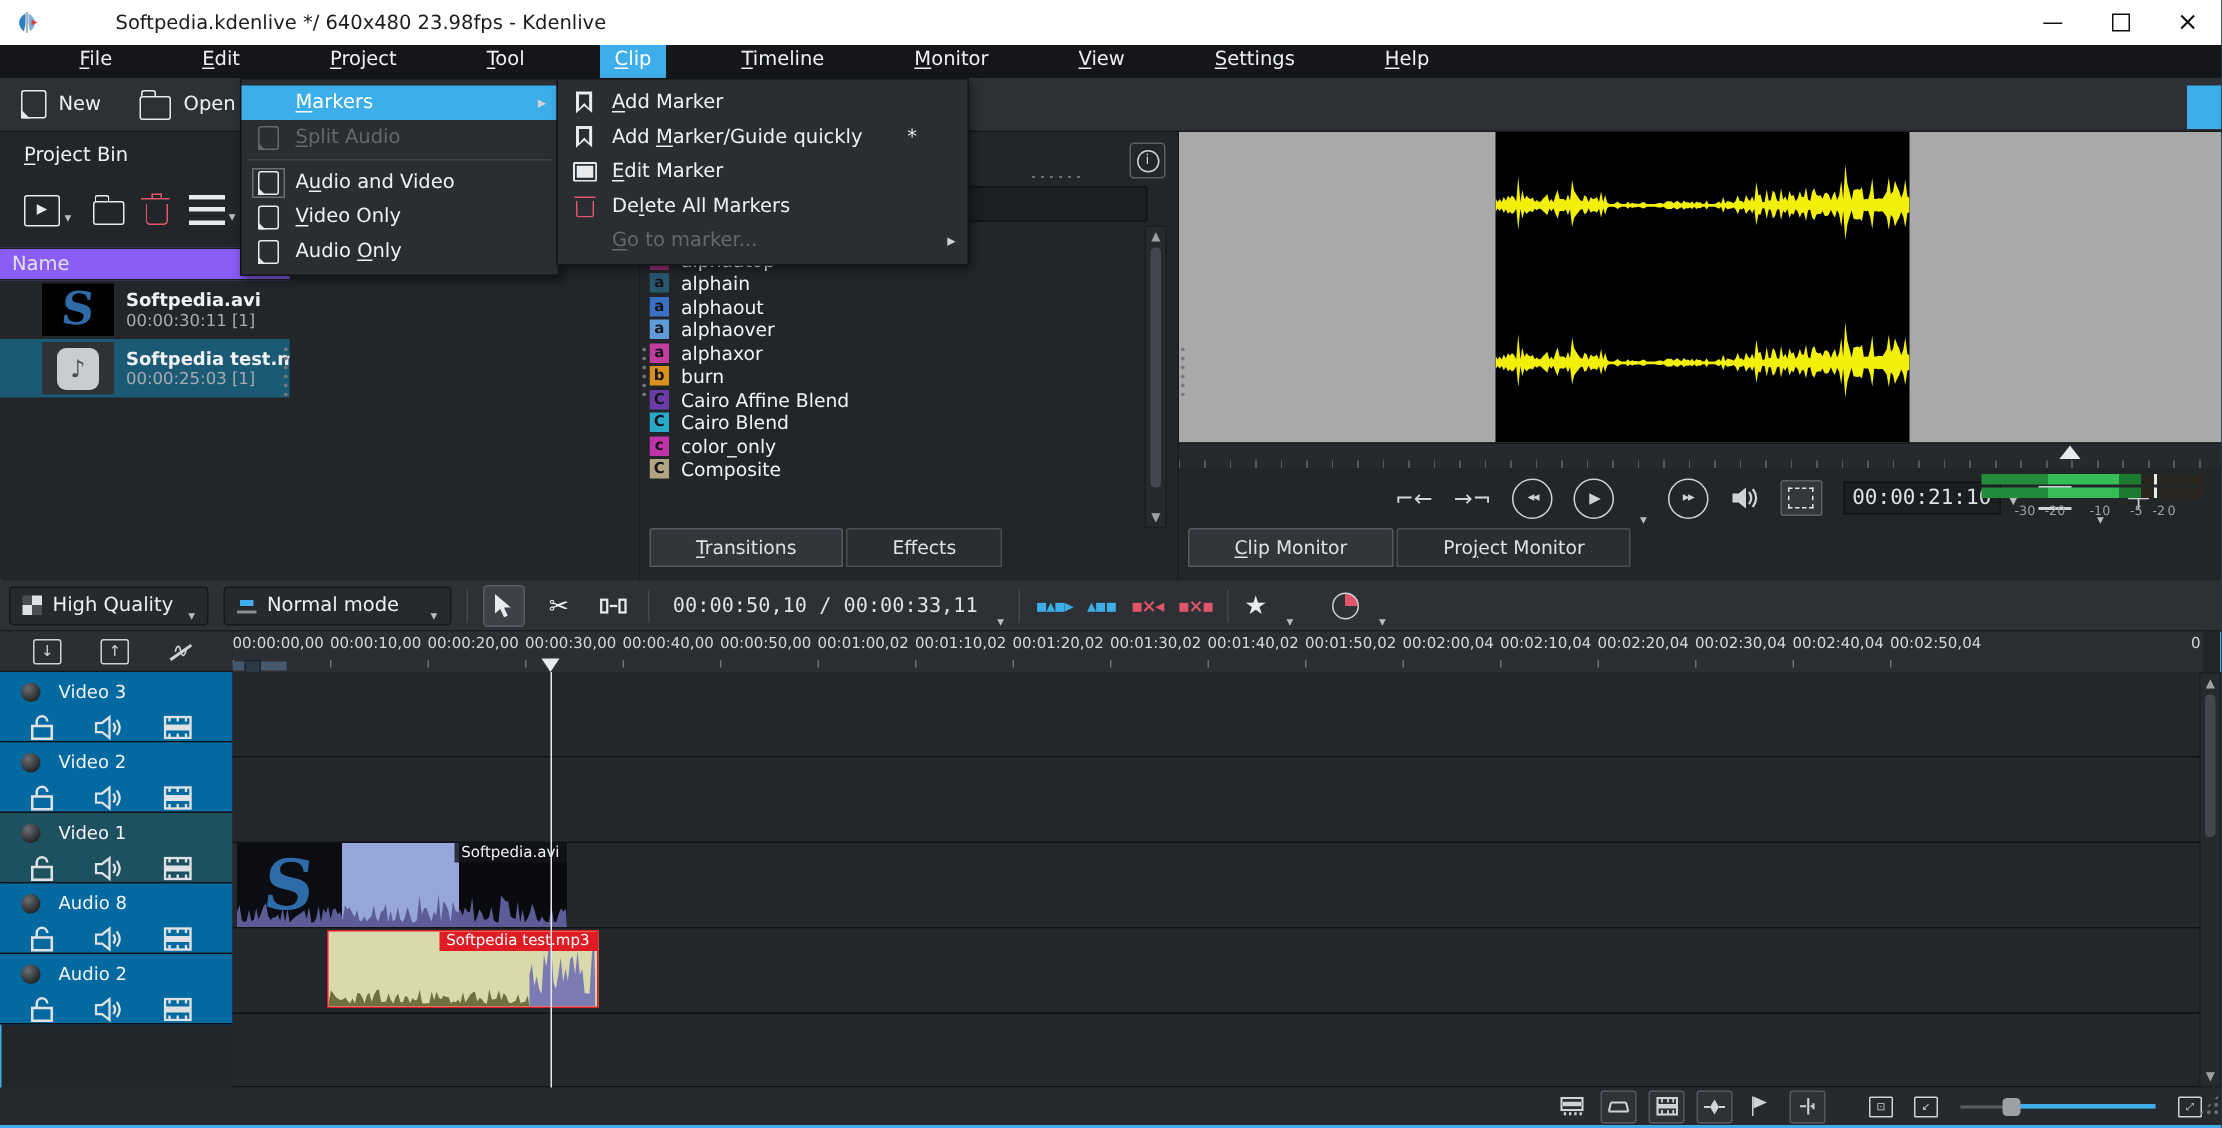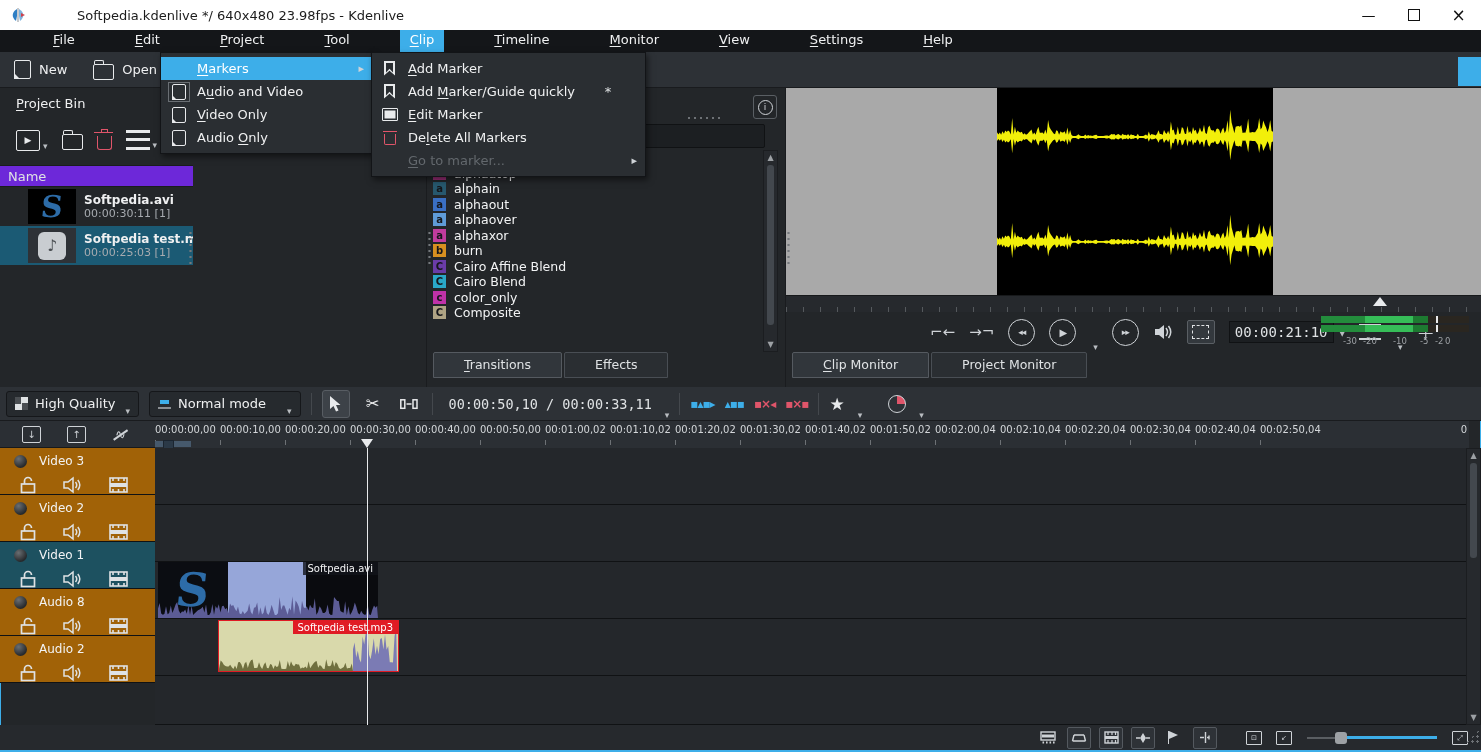--- a/index.html
+++ b/index.html
@@ -46,21 +46,21 @@
   #bin-title{padding:8px 0 0 16px;font-size:13px;}
   #bin-toolbar{display:flex;align-items:center;gap:14px;padding:12px 0 0 16px;height:34px;}
   .bin-tbtn{display:flex;align-items:center;color:#e8eaec;}
   .caret{font-size:9px;color:#b9bdc1;margin-left:3px;align-self:flex-end;}
   .clip-box-i{width:22px;height:19px;border:1.6px solid #e8eaec;border-radius:2px;display:flex;align-items:center;justify-content:center;font-size:9px;color:#e8eaec;}
   .trash-i{width:13px;height:13px;border:1.6px solid #e0556a;border-top:none;border-radius:0 0 3px 3px;position:relative;margin-top:5px;}
   .trash-i:before{content:"";position:absolute;top:-4px;left:-3.6px;width:19px;height:1.8px;background:#e0556a;}
   .trash-i:after{content:"";position:absolute;top:-7px;left:3.5px;width:5px;height:2px;border:1.5px solid #e0556a;border-bottom:none;}
   .burger-i{width:24px;height:14px;border-top:3px solid #e8eaec;border-bottom:3px solid #e8eaec;position:relative;}
   .burger-i:before{content:"";position:absolute;top:4.5px;left:0;width:100%;height:3px;background:#e8eaec;}
-  #bin-namehdr{margin-top:8px;height:22px;background:#6d28d9;border-top:1px solid #1a1c1f;border-bottom:1px solid #1a1c1f;
+  #bin-namehdr{margin-top:8px;height:22px;background:#8b5cf6;border-top:1px solid #1a1c1f;border-bottom:1px solid #1a1c1f;
                line-height:22px;padding-left:8px;color:#dfe2e4;width:193px;box-sizing:border-box;}
   .bin-row{display:flex;align-items:center;height:39px;width:193px;padding-left:28px;box-sizing:border-box;gap:8px;}
   .bin-row.selected{background:#1b5a74;}
   .bin-thumb{width:48px;height:35px;background:#000;display:flex;align-items:center;justify-content:center;flex:none;}
   .bin-thumb .slogo{color:#2d6ca8;font-weight:bold;font-size:30px;font-family:"DejaVu Serif",serif;transform:skewX(-6deg);}
   .bin-thumb.audio{background:#2e3237;}
   .bin-thumb.audio .musicbox{width:28px;height:28px;border-radius:6px;background:#c9cdd1;color:#4a4e52;display:flex;align-items:center;justify-content:center;font-size:16px;}
   .bin-meta{min-width:0;}
   .bin-name{font-weight:bold;font-size:12px;white-space:nowrap;overflow:hidden;}
   .bin-sub{color:#a7abb0;font-size:11px;white-space:nowrap;}
@@ -130,21 +130,21 @@
   .corner-i.nox{border:none;position:relative;font-size:13px;}
   .corner-i.nox:after{content:"";position:absolute;left:0;top:7px;width:17px;height:1.6px;background:#cfd3d7;transform:rotate(-35deg);}
   #ruler{position:absolute;left:155px;top:0;width:1314px;height:27px;background:#2b2f34;border-bottom:1px solid #17191b;overflow:hidden;}
   #ruler-labels{display:flex;}
   .rl{flex:0 0 65px;font-size:10px;color:#d4d7da;padding-top:3px;position:relative;height:24px;box-sizing:border-box;}
   .rl:after{content:"";position:absolute;left:0;bottom:0;width:1px;height:5px;background:#6d7175;}
   #ruler-zero{position:absolute;right:2px;top:3px;font-size:10px;color:#d4d7da;}
   #zonebar{position:absolute;left:0px;top:20px;width:36px;height:6px;background:#46596c;}
   #zonebar:before{content:"";position:absolute;left:8px;top:-1px;width:9px;height:8px;background:#2b3947;border:1px solid #1b2530;}
   #headers{position:absolute;left:0;top:27px;width:155px;}
-  .thdr{background:#a16207;border-bottom:1px solid #101214;box-sizing:border-box;padding:6px 0 0 14px;}
+  .thdr{background:#0369a1;border-bottom:1px solid #101214;box-sizing:border-box;padding:6px 0 0 14px;}
   .thdr.active{background:#1d5160;}
   .thdr .trow{display:flex;align-items:center;gap:12px;}
   .tdot{width:13px;height:13px;border-radius:50%;background:radial-gradient(circle at 35% 30%,#6a6e72,#26292c 70%);}
   .tname{font-size:12px;color:#f2f3f4;}
   .ticons{display:flex;gap:27px;margin:8px 0 0 6px;align-items:center;}
   .thdr.audio .ticons{gap:27px;}
   #lanes{position:absolute;left:155px;top:27px;width:1314px;}
   .lane{background:#24272b;border-bottom:1px solid #101214;box-sizing:border-box;}
   
   #vclip{position:absolute;left:3px;top:114px;width:220px;height:56px;background:#0d0e13;overflow:hidden;}
@@ -687,20 +687,26 @@
   <div id="bottom-blue" class="abs"></div>
 
   <div id="clip-menu" class="menu">
 
   <div class="mi highlighted">
         <span class="mic none"></span>
         <span class="mi-label"><span></span><span class="u">M</span><span>arkers</span></span>
         <span class="mi-short"></span>
         <span class="mi-arrow">▸</span>
       </div>
+      <div class="mi disabled sep">
+        <span class="mic clip"></span>
+        <span class="mi-label"><span></span><span class="u">S</span><span>plit Audio</span></span>
+        <span class="mi-short"></span>
+        <span class="mi-arrow"></span>
+      </div>
       <div class="mi focused">
         <span class="mic clip"></span>
         <span class="mi-label"><span>A</span><span class="u">u</span><span>dio and Video</span></span>
         <span class="mi-short"></span>
         <span class="mi-arrow"></span>
       </div>
       <div class="mi">
         <span class="mic clip"></span>
         <span class="mi-label"><span></span><span class="u">V</span><span>ideo Only</span></span>
         <span class="mi-short"></span>

